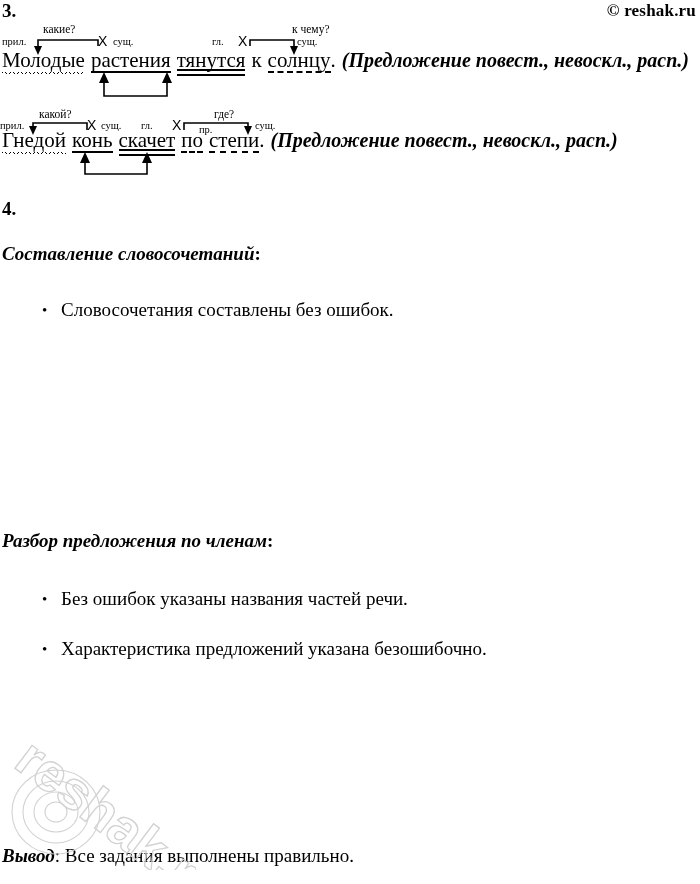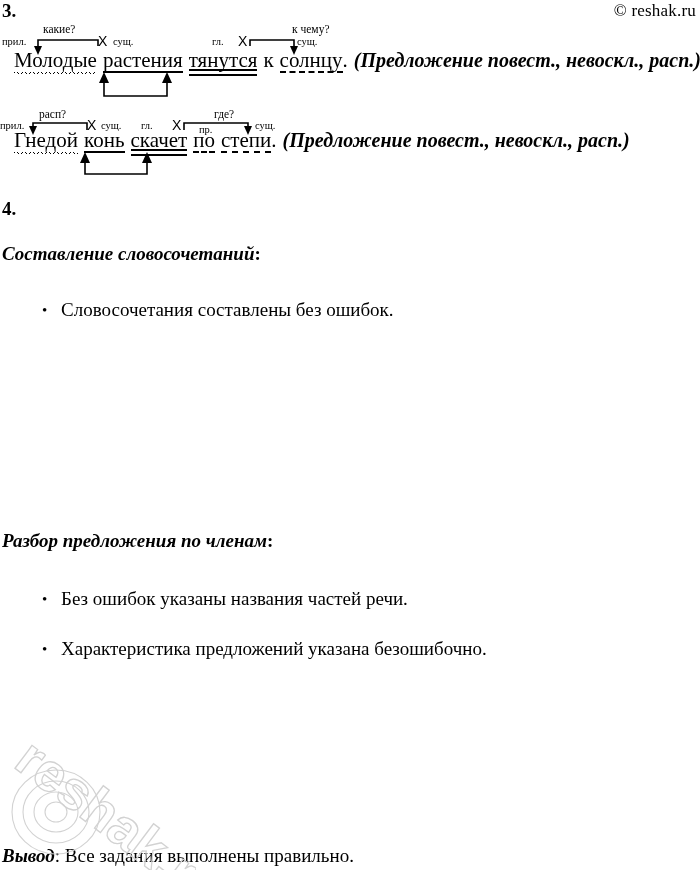--- a/index.html
+++ b/index.html
@@ -27,20 +27,21 @@
     left: 2px; top: 0px;
     font-size: 19px;
     font-weight: bold;
   }
   .site-credit {
     position: absolute;
     right: 4px; top: 1px;
     font-size: 17px;
     letter-spacing: .2px;
     white-space: nowrap;
+    font-weight: bold;
   }
 
   
   .analysis {
     position: absolute;
     left: 0;
     width: 700px;
   }
   .analysis.first  { top: 22px; }
   .analysis.second { top: 106px; }
@@ -49,21 +50,20 @@
     position: relative;
     height: 100%;
   }
 
   
   .sentence-line {
     position: absolute;
     left: 2px;
     white-space: nowrap;
     font-size: 0;
-    margin-left: 12px;
   }
   .analysis.first  .sentence-line { top: 26px; }
   .analysis.second .sentence-line { top: 22px; }
 
   .word {
     display: inline-block;
     position: relative;
     font-size: 21px;
     line-height: 24px;
     vertical-align: baseline;
@@ -254,21 +254,21 @@
     <div class="sentence-line">
       <span class="word u-def">Молодые</span><span class="sp"> </span><span class="word u-subj">растения</span><span class="sp"> </span><span class="word u-pred">тянутся</span><span class="sp"> </span><span class="word">к</span><span class="sp"> </span><span class="word u-obj">солнцу</span><span class="word">.</span><span class="sp"> </span><span class="tail-italic">(Предложение повест., невоскл., расп.)</span>
     </div>
   </div>
 </div>
 
 <div class="analysis second">
   <div class="diagram">
 
     <div class="pos-tag" style="left:0px; top:14px;">прил.</div>
-    <div class="q-tag" style="left:39px; top:2px;">расп?</div>
+    <div class="q-tag" style="left:39px; top:2px;">какой?</div>
     <div class="x-mark" style="left:87px; top:12px;">X</div>
     <div class="pos-tag" style="left:101px; top:14px;">сущ.</div>
 
     <div class="pos-tag" style="left:141px; top:14px;">гл.</div>
     <div class="x-mark" style="left:172px; top:12px;">X</div>
     <div class="q-tag" style="left:214px; top:2px;">где?</div>
     <div class="pos-tag" style="left:199px; top:18px;">пр.</div>
     <div class="pos-tag" style="left:255px; top:14px;">сущ.</div>
 
     <svg class="svg-layer" width="700" height="70">

